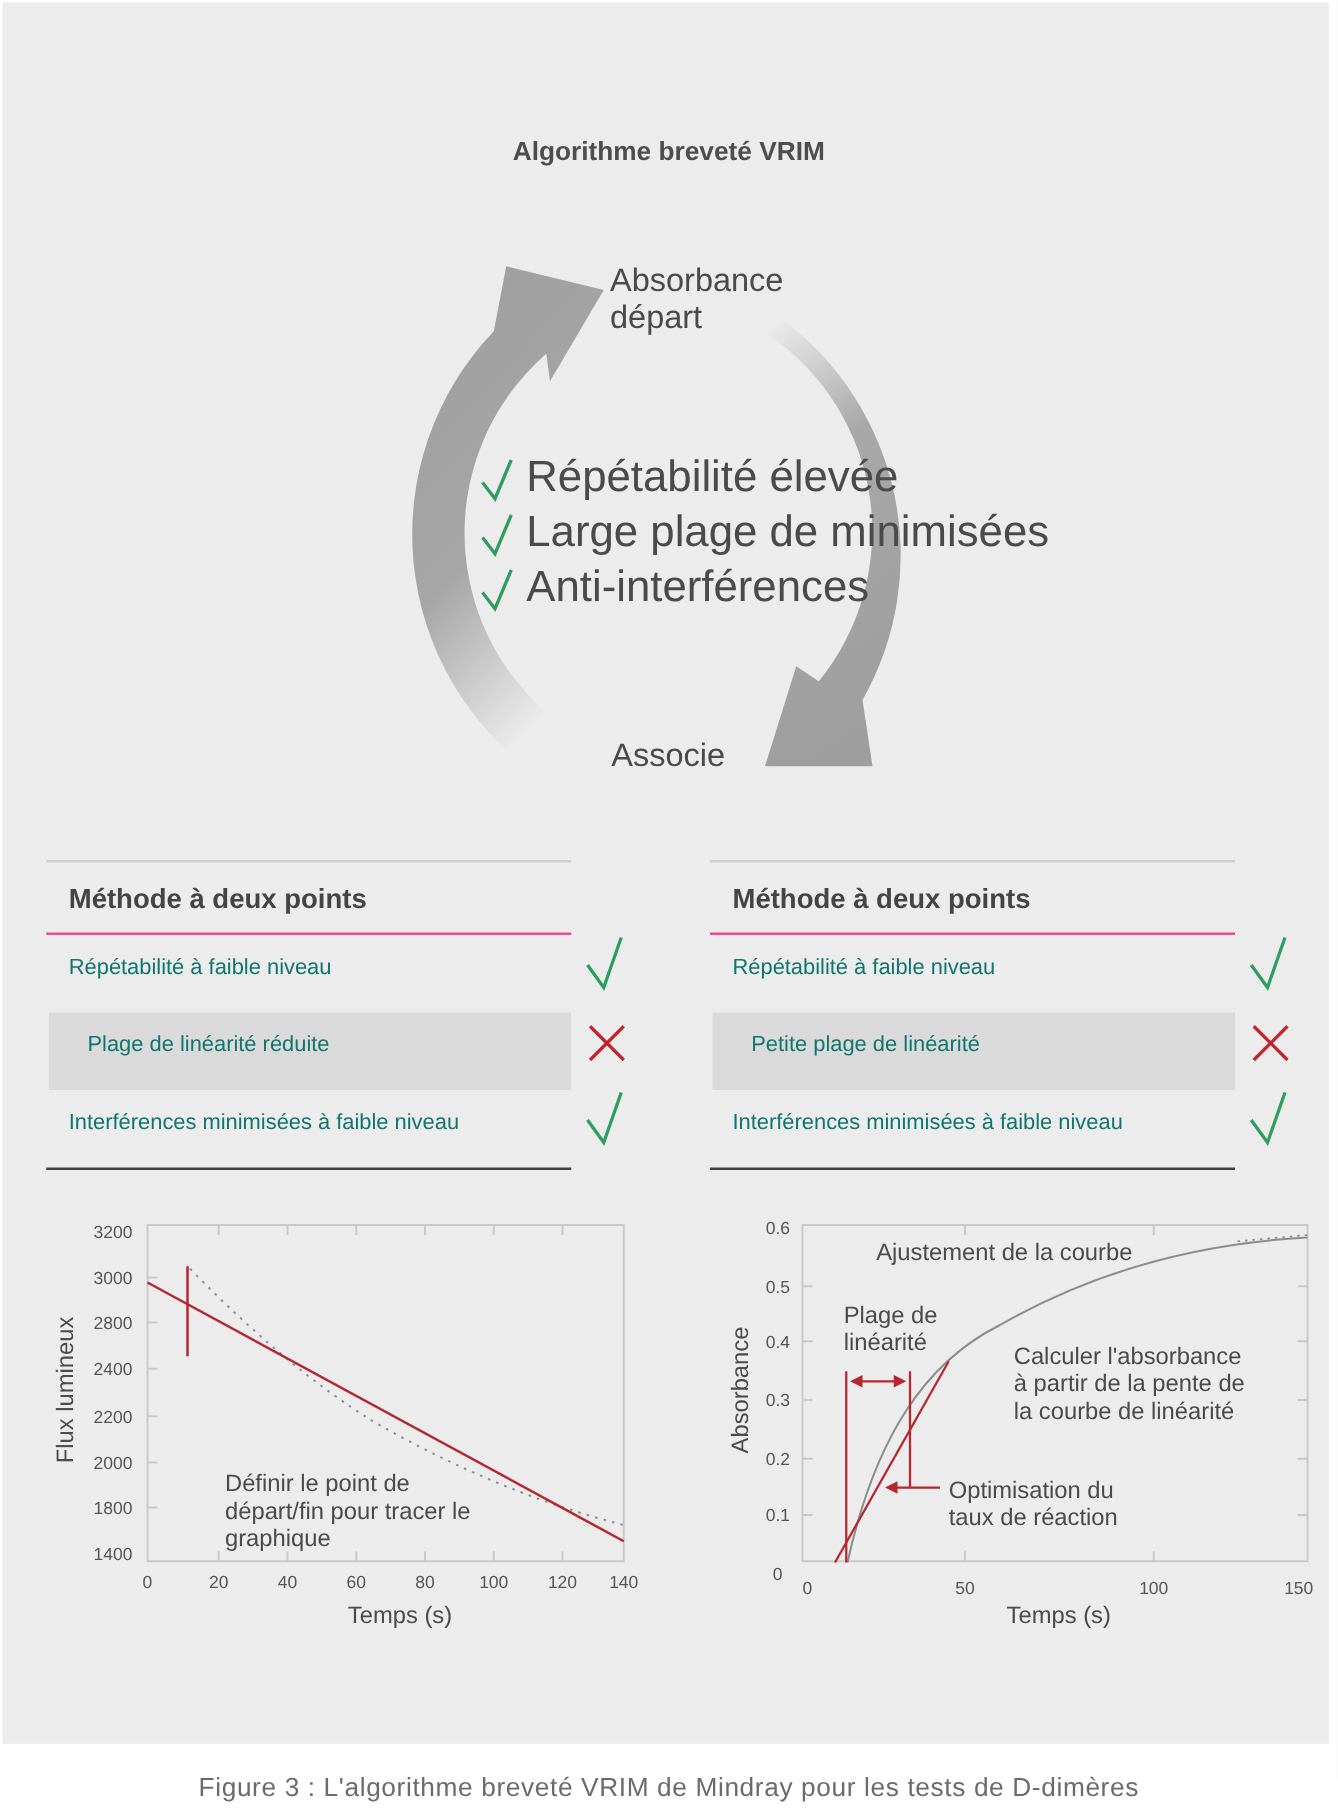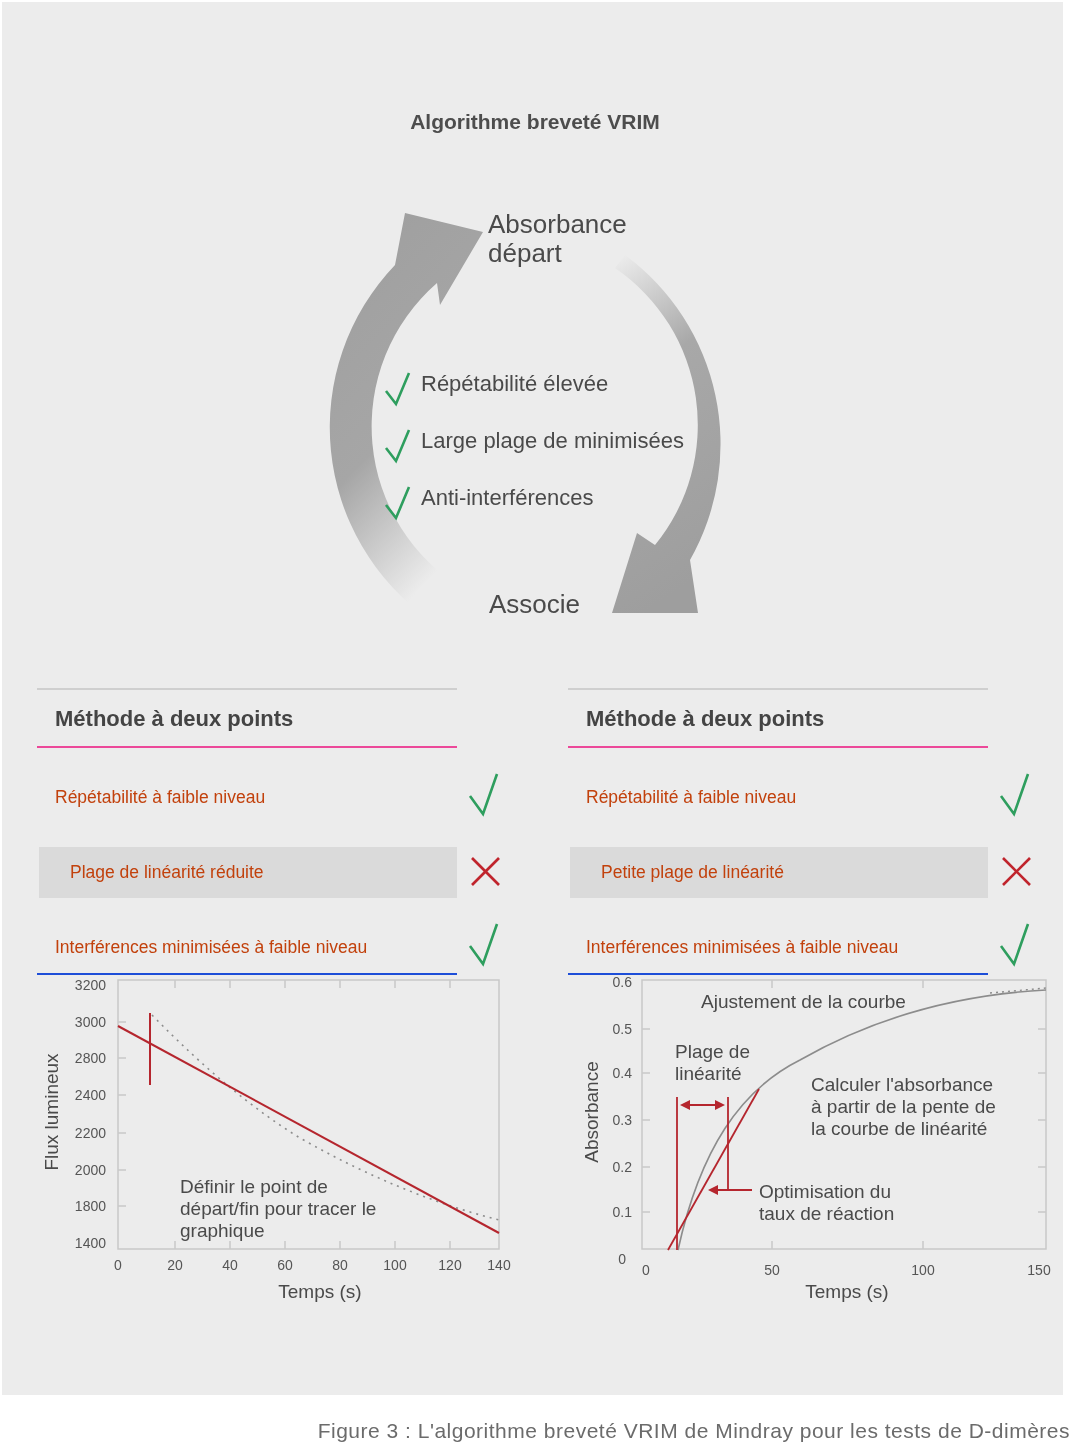--- a/index.html
+++ b/index.html
@@ -4,31 +4,31 @@
 <style>
   html, body { margin:0; padding:0; background:#ffffff; }
   body { width:1070px; height:1453px; position:relative; overflow:hidden;
          font-family:"Liberation Sans", "DejaVu Sans", sans-serif; color:#4a4a4a; }
   .panel { position:absolute; left:2px; top:2px; width:1061px; height:1393px; background:#ececec; }
   .title { position:absolute; left:0; width:1070px; top:110px; text-align:center;
            font-size:21px; font-weight:bold; color:#4d4d4d; }
   .cycle { position:absolute; left:0; top:0; }
   .lbl { position:absolute; font-size:26px; color:#4a4a4a; line-height:29px; }
   .features { position:absolute; left:383px; top:358px; }
-  .feature { display:flex; align-items:flex-start; height:44px; font-size:22px; color:#4a4a4a;margin-top:13px; }
+  .feature { display:flex; align-items:flex-end; height:44px; font-size:35px; color:#4a4a4a; }
   .feature svg { margin-right:10px; }
   .table { position:absolute; width:420px; }
   .thead { border-top:2px solid #cfcfcf; border-bottom:2px solid #ec4899; height:56px;
            font-size:22px; font-weight:bold; color:#444; padding-left:18px; line-height:58px; }
-  .trow { height:51px; line-height:50px; padding-left:18px; font-size:17.5px; color:#c2410c; position:relative;margin-top:24px; }
+  .trow { height:62px; line-height:50px; padding-left:18px; font-size:17.5px; color:#0f766e; position:relative; }
   .trow.shaded { background:#dadada; margin-left:2px; padding-left:31px; }
-  .trow.last { border-bottom:2px solid #1d4ed8; }
+  .trow.last { border-bottom:2px solid #404040; }
   .mark { position:absolute; left:430px; top:0; }
   .chart { position:absolute; left:0; top:0; }
-  .caption { position:absolute; left:0; width:1070px; top:1419px; text-align:right;
+  .caption { position:absolute; left:0; width:1070px; top:1419px; text-align:center;
              font-size:21px; color:#6b6b6b; letter-spacing:0.5px; }
   svg text { font-family:"Liberation Sans", "DejaVu Sans", sans-serif; }
 </style>
 </head>
 <body>
 
 <div class="panel"></div>
 
 <div class="title">Algorithme breveté VRIM</div>
 

